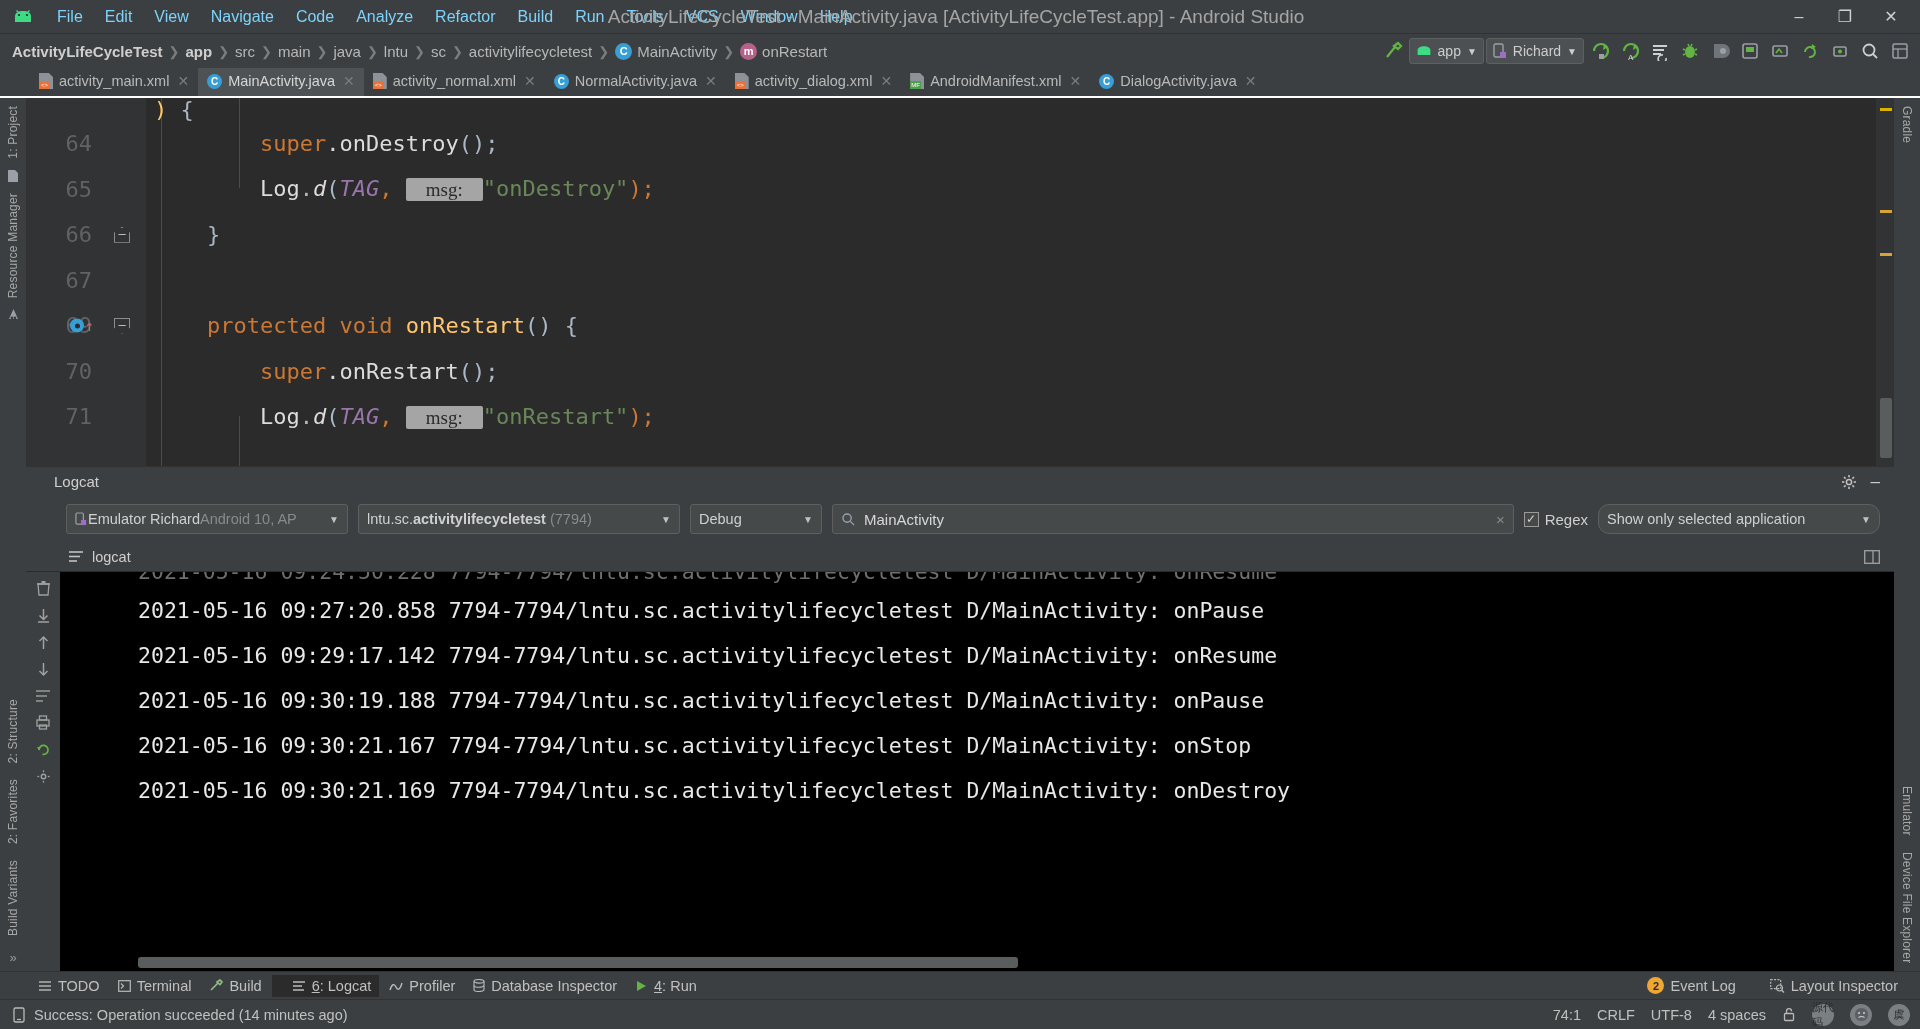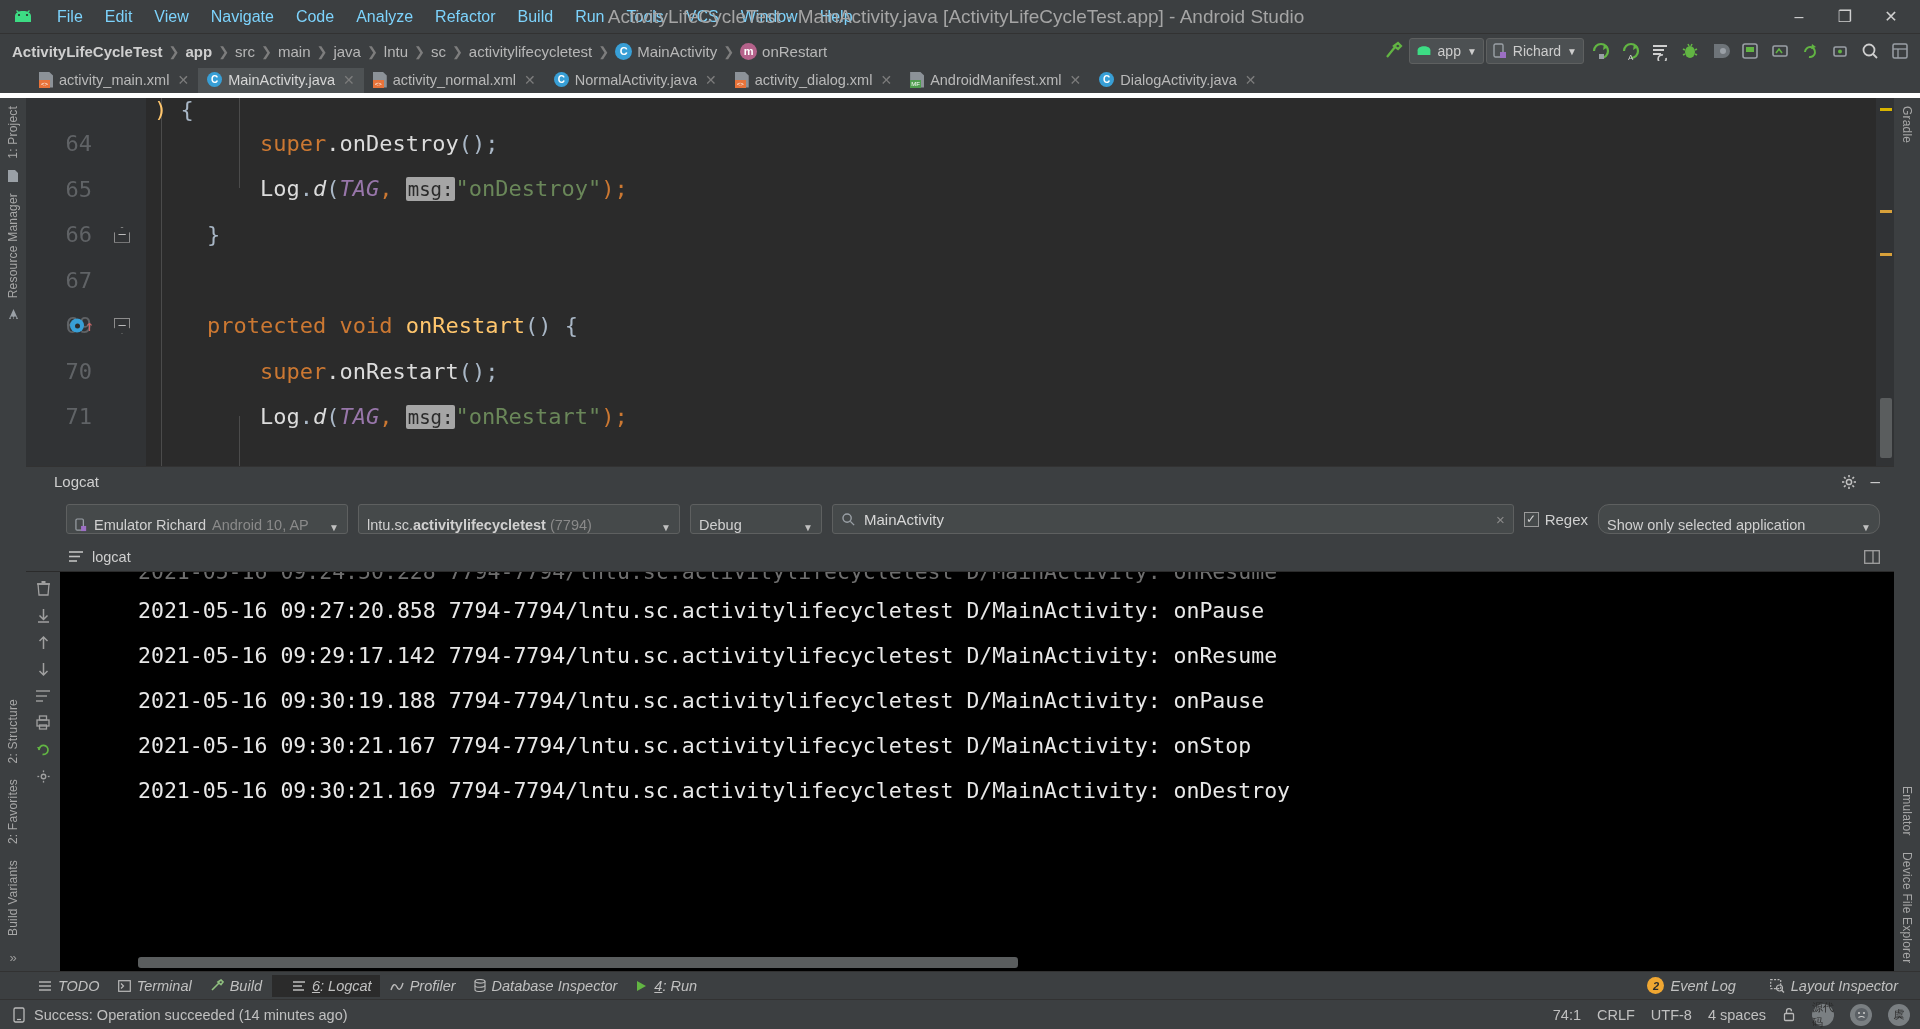--- a/index.html
+++ b/index.html
@@ -49,21 +49,21 @@
   .combo {
     height: 26px; border: 1px solid #5e6060; background: #4c5052; border-radius: 3px;
     display:flex; align-items:center; padding: 0 6px; font-size: 14px; color:#cdcdcd;
     gap: 6px; white-space: nowrap;
   }
   .tb-icon { width: 28px; height: 26px; display:flex; align-items:center; justify-content:center; }
 
   
   .tabsbar {
     height: 30px; flex: 0 0 30px; background:#3c3f41; display:flex; align-items:stretch;
-    border-bottom: 5px solid #ffffff; padding-left: 30px;
+    border-bottom: 2px solid #ffffff; padding-left: 30px;
   }
   .tab {
     display:flex; align-items:center; gap:6px; padding: 0 9px; font-size:14.5px;
     color:#b9b9b9; border-bottom: 2px solid transparent; white-space:nowrap;
   }
   .tab.active { background:#4e5254; border-bottom-color:#4e5254; color:#d6d6d6; }
   .tab .x { color:#7c7c7c; font-size:14px; margin-left: 2px; }
   .ficon { width:14px; height:16px; position:relative; display:inline-block; }
   .ficon .page {
     position:absolute; inset:0; background:#8c9298; clip-path: polygon(0 0, 70% 0, 100% 25%, 100% 100%, 0 100%);
@@ -120,41 +120,41 @@
 
   
   .kw   { color:#cc7832; }
   .str  { color:#6a8759; }
   .anno { color:#bbb529; }
   .fld  { color:#9876aa; font-style:italic; }
   .mth  { color:#ffc66d; }
   .plain{ color:#a9b7c6; }
   .white{ color:#dcdcdc; }
   .hint {
-    background:#a5a5a5; color:#2b2b2b; border-radius:2px; padding:1px 2px;
-    font-size:19px; font-style:normal;
+    background:#a5a5a5; color:#2b2b2b; border-radius:2px; padding:1px 20px;
+    font-size:19px; font-style:normal;font-family:Liberation Serif, serif;
   }
 
   .editor-scroll-right { position:absolute; top:0; right:0; width:18px; height:100%; background:#313335; }
   .err-stripe { position:absolute; right:2px; width:12px; height:3px; }
   .ed-scroll-thumb { position:absolute; right:2px; width:12px; background:#5a5d5e; border-radius:2px; }
 
   
   .logcat-head {
     height: 30px; flex:0 0 30px; background:#3c3f41; display:flex; align-items:center;
     padding-left: 28px; font-size:15px; color:#cfcfcf; border-top:1px solid #323232;
   }
   .lh-right { margin-left:auto; display:flex; align-items:center; gap:14px; padding-right:14px; }
   .logcat-toolbar {
     flex: 0 0 46px; background:#3c3f41; display:flex; align-items:center; gap:10px;
     padding: 0 14px 0 40px;
   }
   .lc-combo {
     height:30px; border:1px solid #5e6060; background:#45494a; border-radius:3px;
-    display:flex; align-items:flex-end; gap:6px; padding:0 8px; font-size:14.5px; color:#d0d0d0;
+    display:flex; align-items:center; padding:0 8px; font-size:14.5px; color:#d0d0d0;
     white-space:nowrap;
   }
   .dim { color:#8a8a8a; }
   .caret { color:#c0c0c0; font-size:10px; margin-left:auto; padding-left:8px;}
   .search-box {
     flex:1 1 auto; height:30px; border:1px solid #5e6060; background:#45494a; border-radius:3px;
     display:flex; align-items:center; gap:8px; padding:0 8px; font-size:15px; color:#d7d7d7;
     min-width:0;
   }
   .chk { display:flex; align-items:center; gap:6px; font-size:15px; color:#cfcfcf; }
@@ -178,21 +178,21 @@
     width:34px; background:#3c3f41; display:flex; flex-direction:column; align-items:center;
     gap:12px; padding-top:8px; flex:0 0 34px; color:#a0a0a0; font-size:15px;
   }
   .logcat-wrap { flex:1 1 auto; display:flex; min-height:0;justify-content:flex-end; }
 
   
   .toolwin-bar {
     height:28px; flex:0 0 28px; background:#3c3f41; display:flex; align-items:center;
     gap:2px; padding-left:30px; font-size:14.5px; color:#c0c0c0; border-top:1px solid #323232;
   }
-  .tw { display:flex; align-items:center; gap:6px; padding:3px 8px; white-space:nowrap;font-style:italic;}
+  .tw { display:flex; align-items:center; gap:6px; padding:3px 8px; white-space:nowrap;}
   .tw.active { background:#2b2b2b;padding-left:20px; }
   .tw u { text-decoration:underline; }
   .tw-right { margin-left:auto; display:flex; align-items:center; gap:18px; padding-right:14px; }
   .count-badge {
     width:17px;height:17px;border-radius:50%;background:#f0a732;color:#2b2b2b;
     font-size:11px;display:flex;align-items:center;justify-content:center;font-weight:bold;
   }
   .statusbar {
     height:30px; flex:0 0 30px; background:#3c3f41; display:flex; align-items:center;
     gap:8px; padding: 0 10px 0 12px; font-size:14.5px; color:#c0c0c0;

